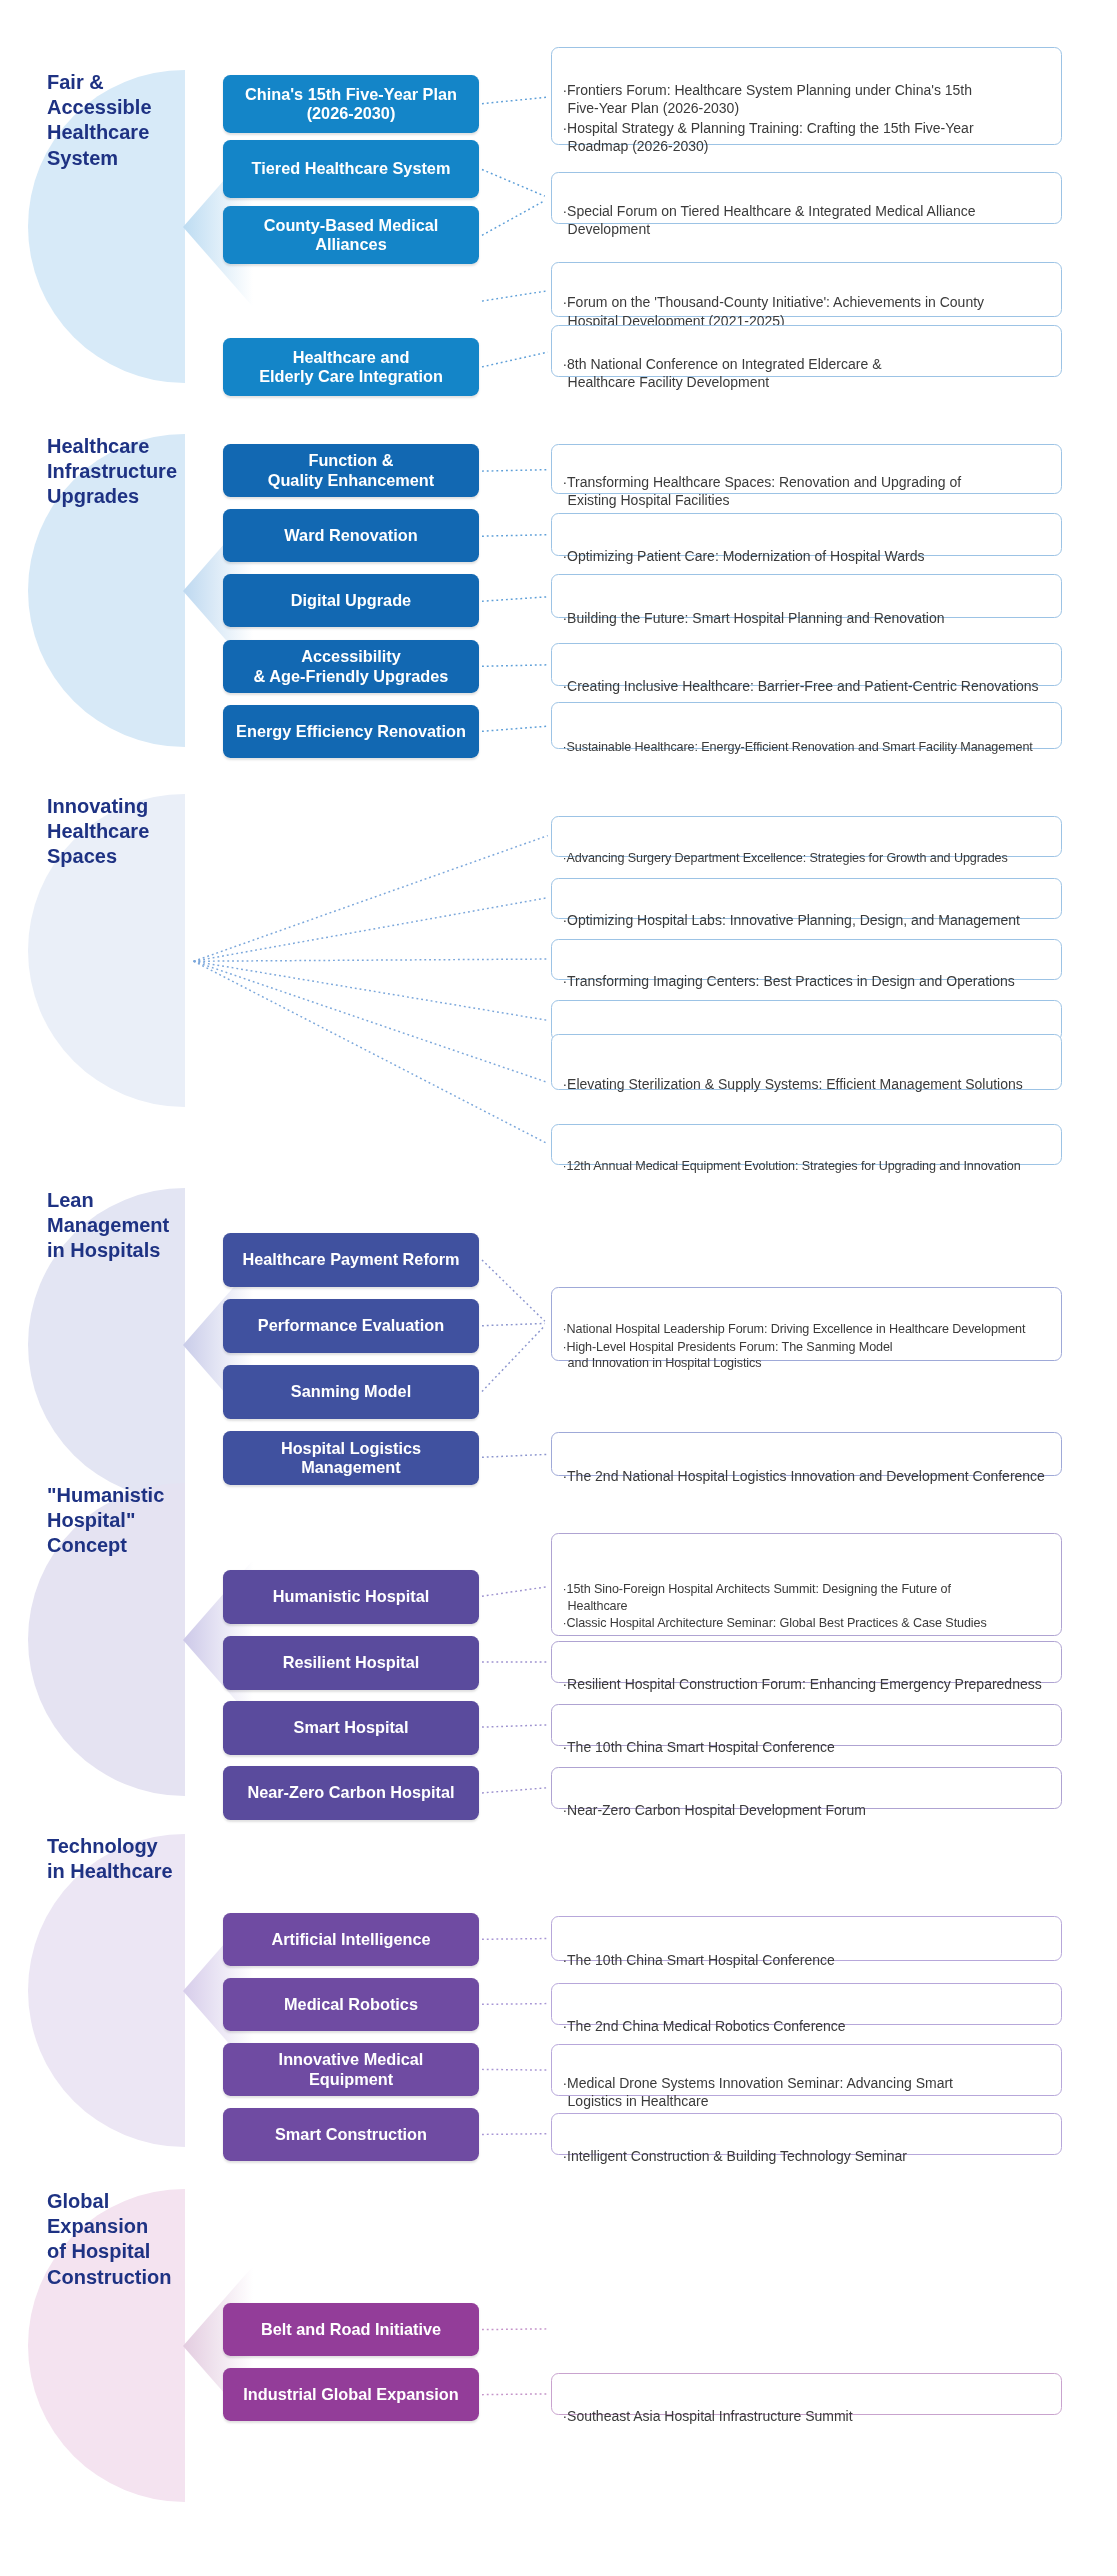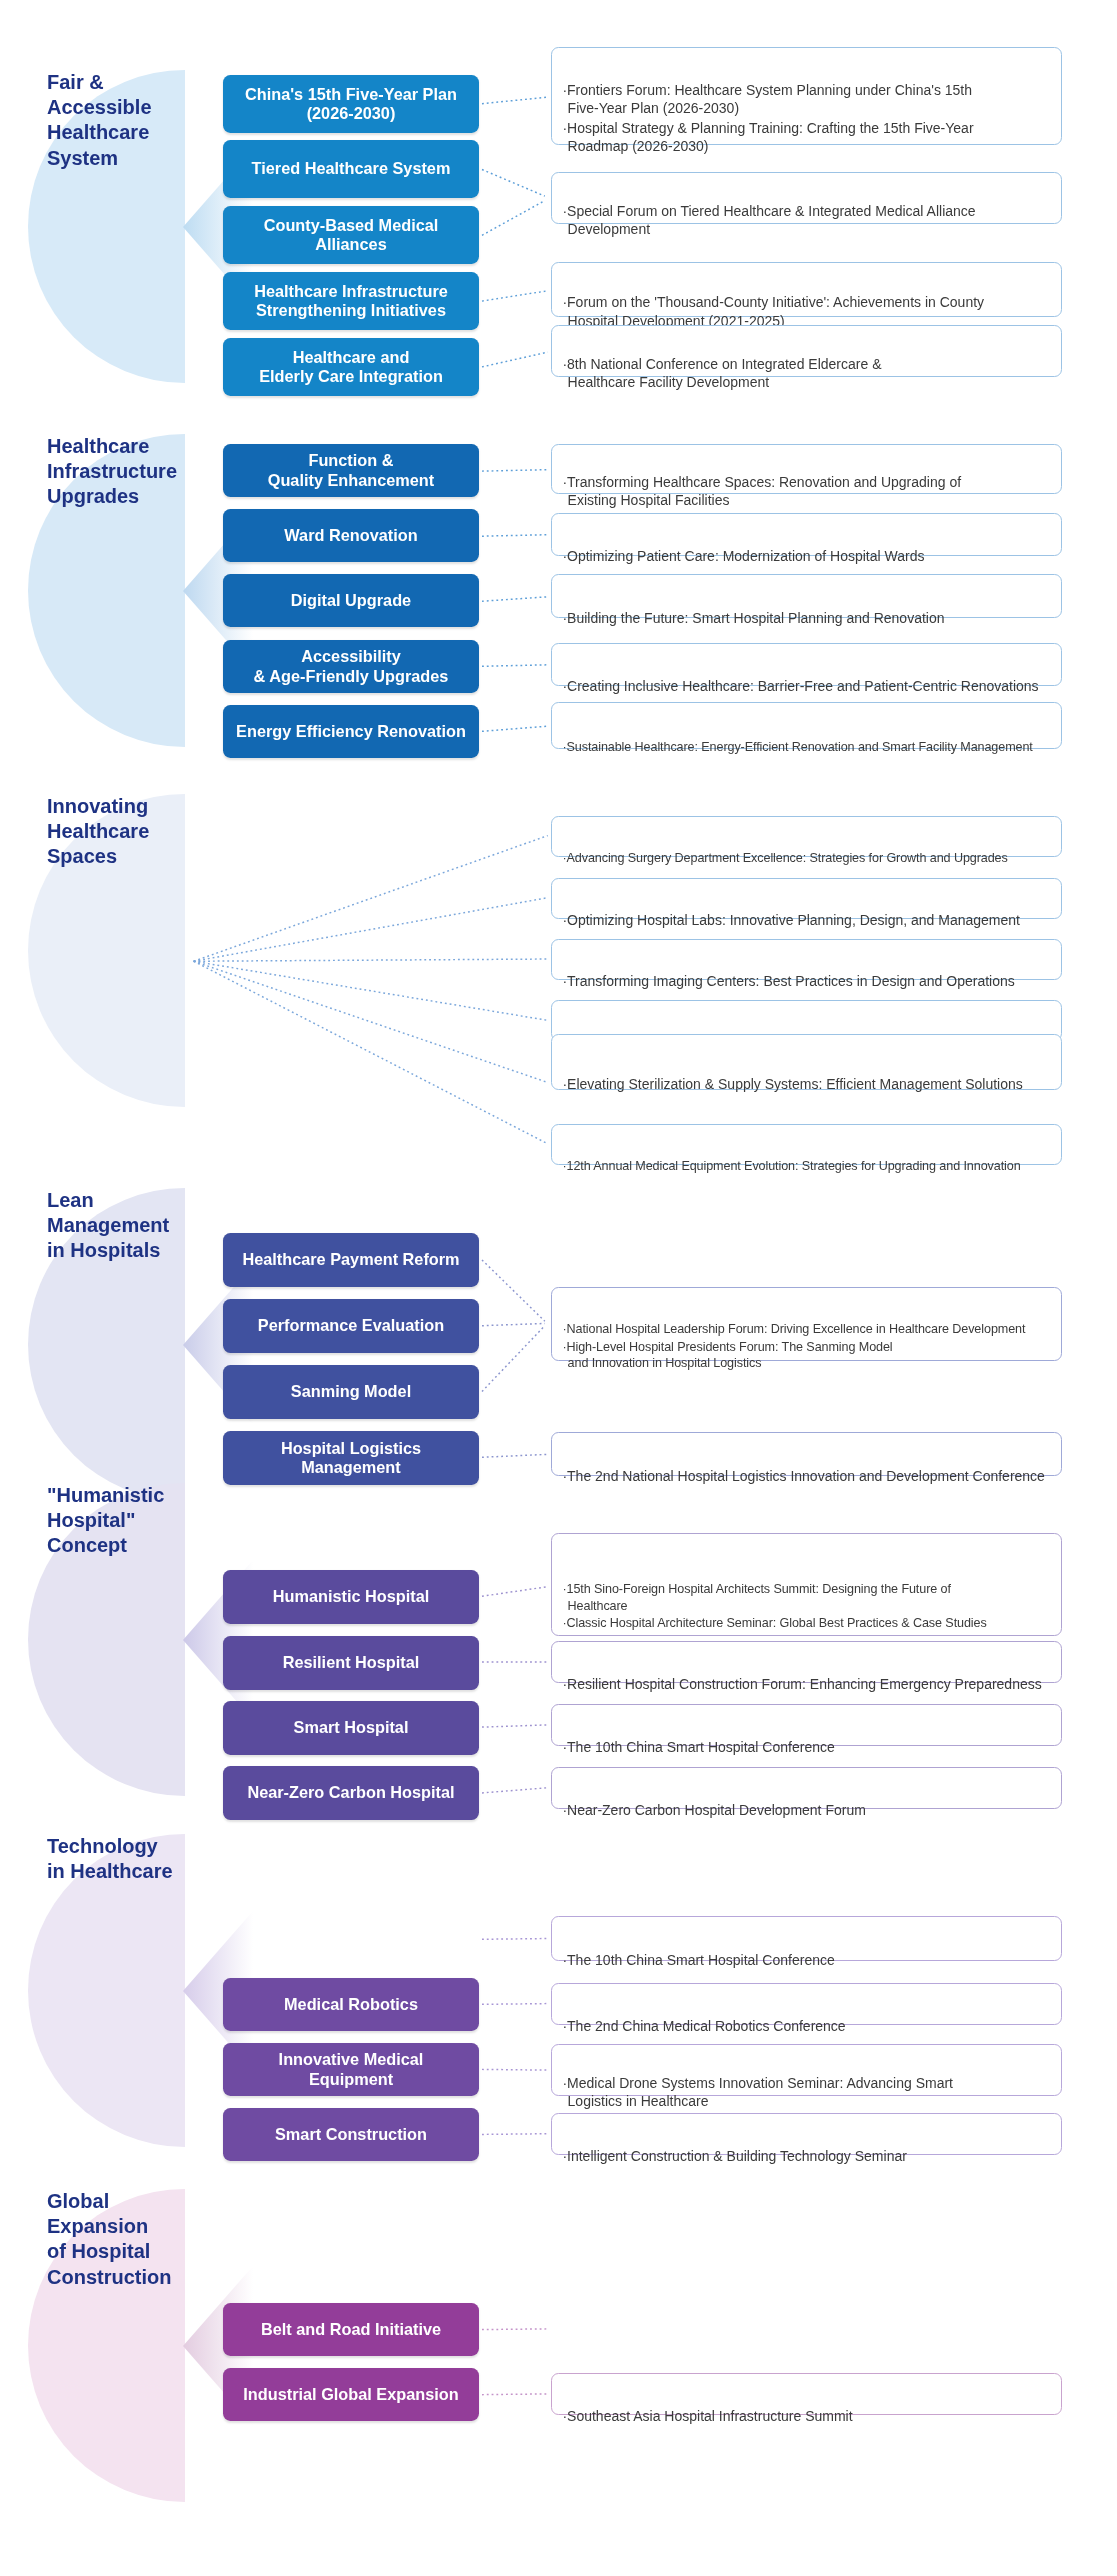--- a/index.html
+++ b/index.html
@@ -97,22 +97,20 @@
 Accessible
 Healthcare
 System</div>
   </div>
   <div class="wedge" style="top:147px"></div>
   <div class="pill" style="top:75px;height:58px">China's 15th Five-Year Plan
 (2026-2030)</div>
   <div class="pill" style="top:140px;height:58px">Tiered Healthcare System</div>
   <div class="pill" style="top:206px;height:58px">County-Based Medical
 Alliances</div>
-  <div class="pill" style="top:272px;height:58px">Healthcare Infrastructure
-Strengthening Initiatives</div>
   <div class="pill" style="top:338px;height:58px">Healthcare and
 Elderly Care Integration</div>
   <div class="card" style="top:47px;height:98px">
     <div class="bi">·Frontiers Forum: Healthcare System Planning under China's 15th
 Five-Year Plan (2026-2030)</div>
     <div class="bi">·Hospital Strategy &amp; Planning Training: Crafting the 15th Five-Year
 Roadmap (2026-2030)</div>
   </div>
   <div class="card" style="top:172px;height:52px">
     <div class="bi">·Special Forum on Tiered Healthcare &amp; Integrated Medical Alliance
@@ -234,20 +232,21 @@
     <div class="bi">·Near-Zero Carbon Hospital Development Forum</div>
   </div>
 </div>
 
 <div class="sec" style="--circle: #ECE6F4; --wedge: #D6CCEA; --button: #6F4BA2; --boxBorder: #B7A7DA; --line: #A795D4;">
   <div class="bubble" style="top:1834px">
     <div class="title">Technology
 in Healthcare</div>
   </div>
   <div class="wedge" style="top:1911px"></div>
+  <div class="pill" style="top:1913px;height:53px">Artificial Intelligence</div>
   <div class="pill" style="top:1978px;height:53px">Medical Robotics</div>
   <div class="pill" style="top:2043px;height:53px">Innovative Medical
 Equipment</div>
   <div class="pill" style="top:2108px;height:53px">Smart Construction</div>
   <div class="card" style="top:1916px;height:45px">
     <div class="bi">·The 10th China Smart Hospital Conference</div>
   </div>
   <div class="card" style="top:1983px;height:42px">
     <div class="bi">·The 2nd China Medical Robotics Conference</div>
   </div>

